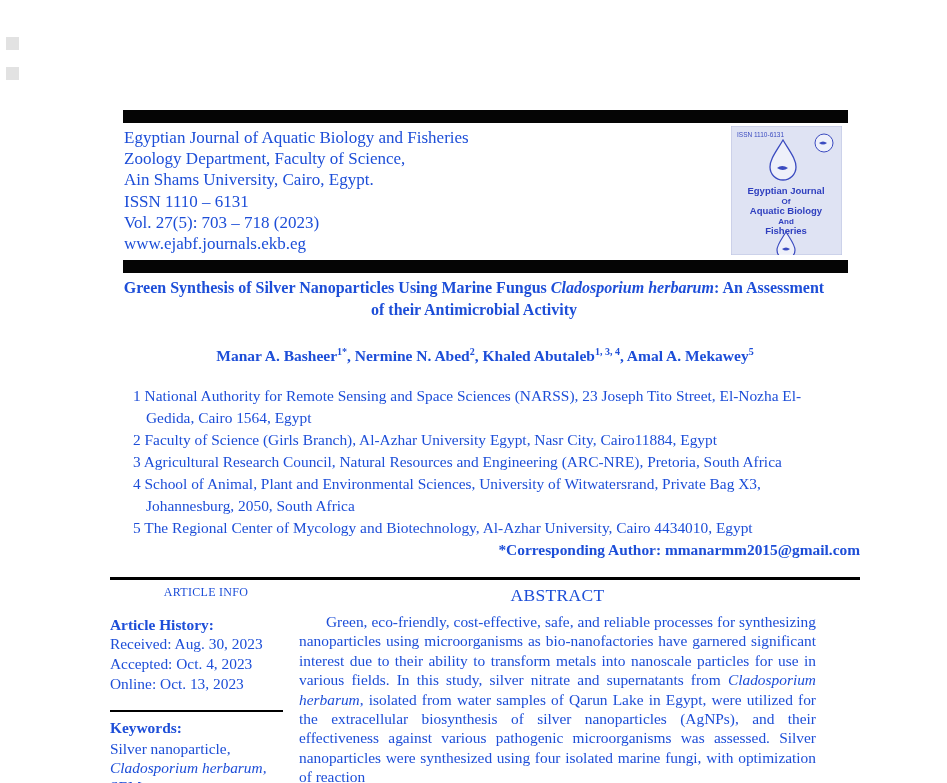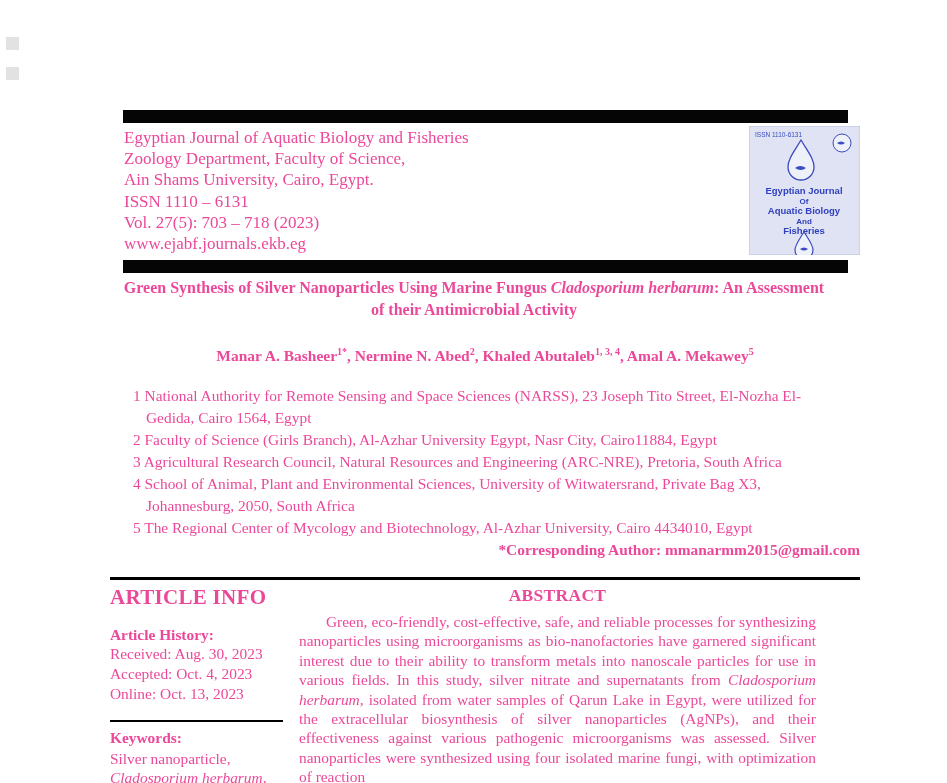--- a/index.html
+++ b/index.html
@@ -1,31 +1,31 @@
 <!DOCTYPE html>
 <html><head>
 <meta charset="utf-8">
 <style>
   html,body { margin:0; padding:0; background:#ffffff; }
   .page {
     position:relative; width:947px; height:783px; overflow:hidden;
-    background:#ffffff; color:#ec4899;
+    background:#ffffff; color:#1d4ed8;
     font-family:"Liberation Serif", serif;
   }
   .artifact { position:absolute; left:6px; width:13px; height:13px; background:#e2e2e2; }
   .artifact.a1 { top:37px; }
   .artifact.a2 { top:67px; }
 
   .bar { position:absolute; left:123px; width:725px; height:13px; background:#050505; }
   .bar1 { top:110px; }
   .bar2 { top:260px; }
 
   .header-info { position:absolute; left:124px; top:127px; font-size:17px; line-height:21.2px; }
 
-  .logo { position:absolute; left:749px; top:126px; width:100px; height:129px; }
+  .logo { position:absolute; left:731px; top:126px; width:100px; height:129px; }
 
   .title {
     position:absolute; left:118px; top:277px; width:712px;
     text-align:center; font-size:16px; font-weight:bold; line-height:21.5px;
   }
   .it { font-style:italic; }
 
   .authors {
     position:absolute; left:110px; top:346px; width:750px;
     text-align:center; font-size:15.5px; font-weight:bold;
@@ -39,29 +39,29 @@
   .affiliation { padding-left:13px; text-indent:-13px; }
 
   .corresponding {
     position:absolute; left:110px; top:541px; width:750px;
     text-align:right; font-size:15.4px; font-weight:bold;
   }
 
   .rule { position:absolute; left:110px; top:577px; width:750px; height:2.5px; background:#000; }
 
   .article-info { position:absolute; left:110px; top:585px; width:192px; font-size:15.4px; }
-  .ai-heading { font-size:21px; font-weight:bold; letter-spacing:0.3px; }
+  .ai-heading { font-size:12px; font-weight:normal; letter-spacing:0.3px;text-align:center; }
   .ai-history-label { font-weight:bold; margin-top:16px; }
   .ai-line { line-height:20px; }
   .ai-divider { width:173px; height:1.5px; background:#000; margin:16px 0 7px 0; }
   .ai-kw-label { font-weight:bold; margin-bottom:2px; }
   .kw-line { line-height:19px; }
 
   .abstract { position:absolute; left:299px; top:585px; width:517px; }
-  .abs-heading { text-align:center; font-size:17.5px; font-weight:bold; letter-spacing:0.3px; }
+  .abs-heading { text-align:center; font-size:17.5px; font-weight:normal; letter-spacing:0.3px; }
   .abstract p {
     margin:6px 0 0 0; text-align:justify; text-indent:27px;
     font-size:15.4px; line-height:19.4px;
   }
 
   .logo svg text { font-family:"Liberation Sans", sans-serif; }
 </style>
 </head>
 <body>
 

